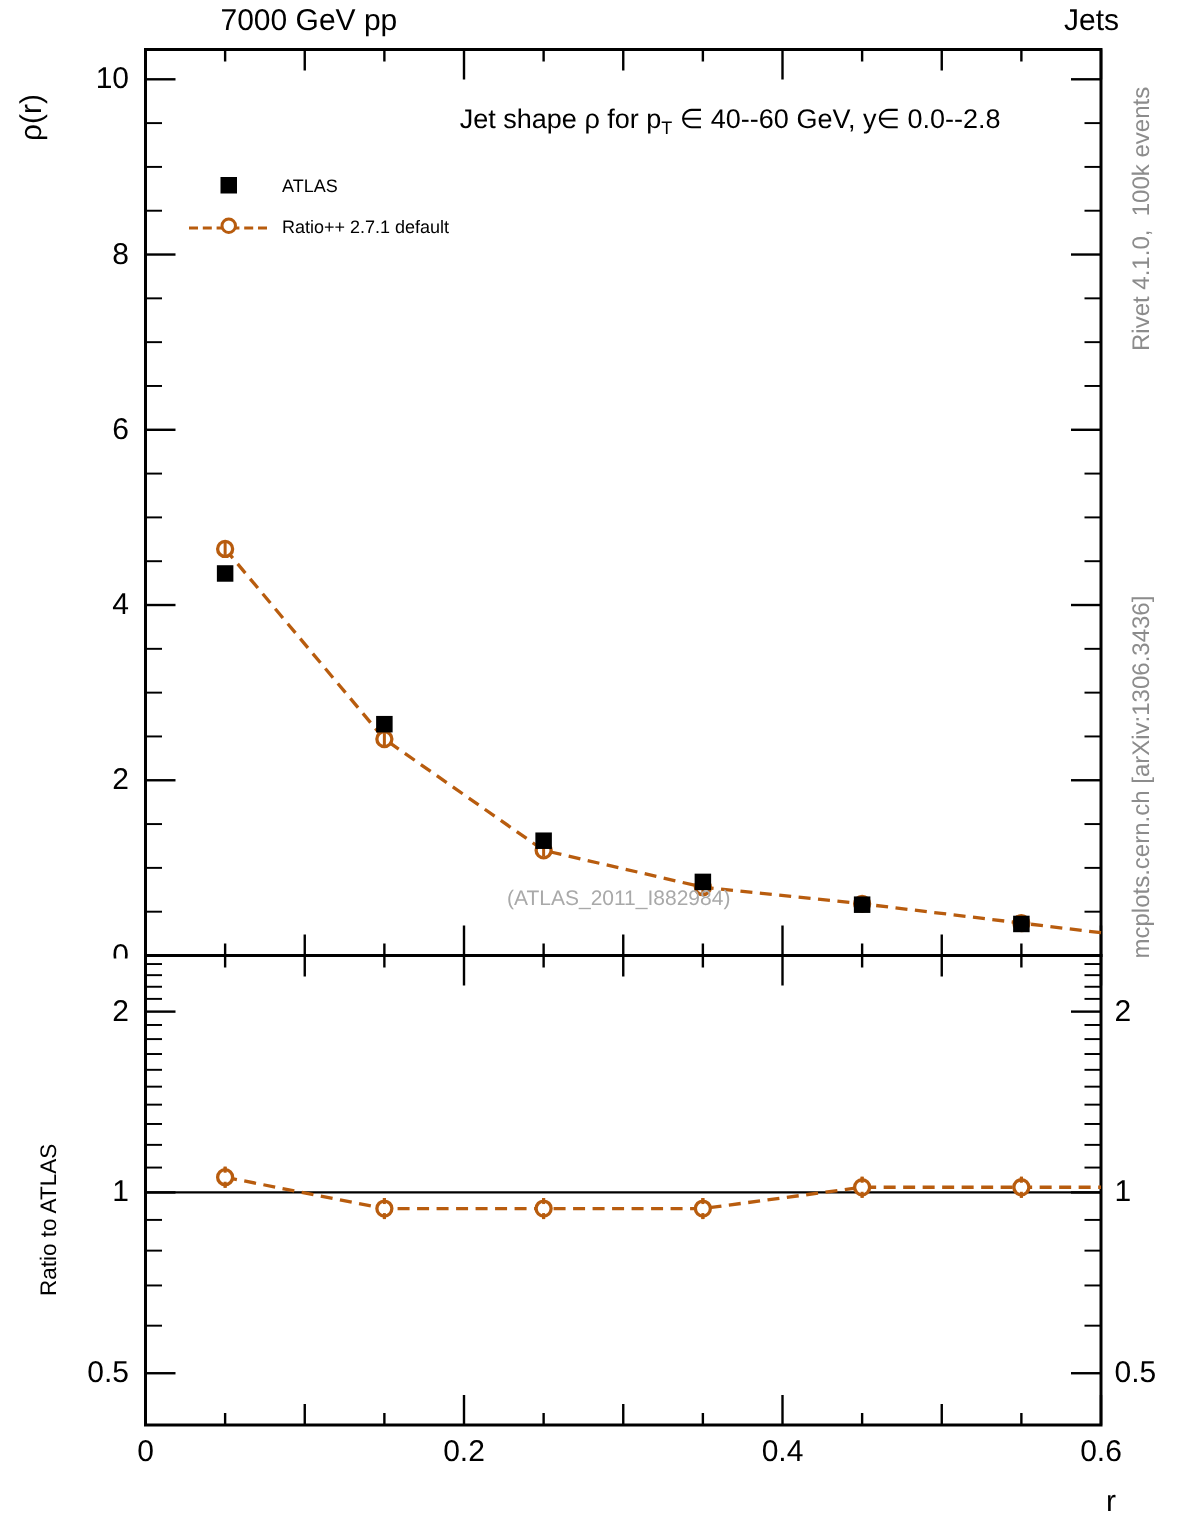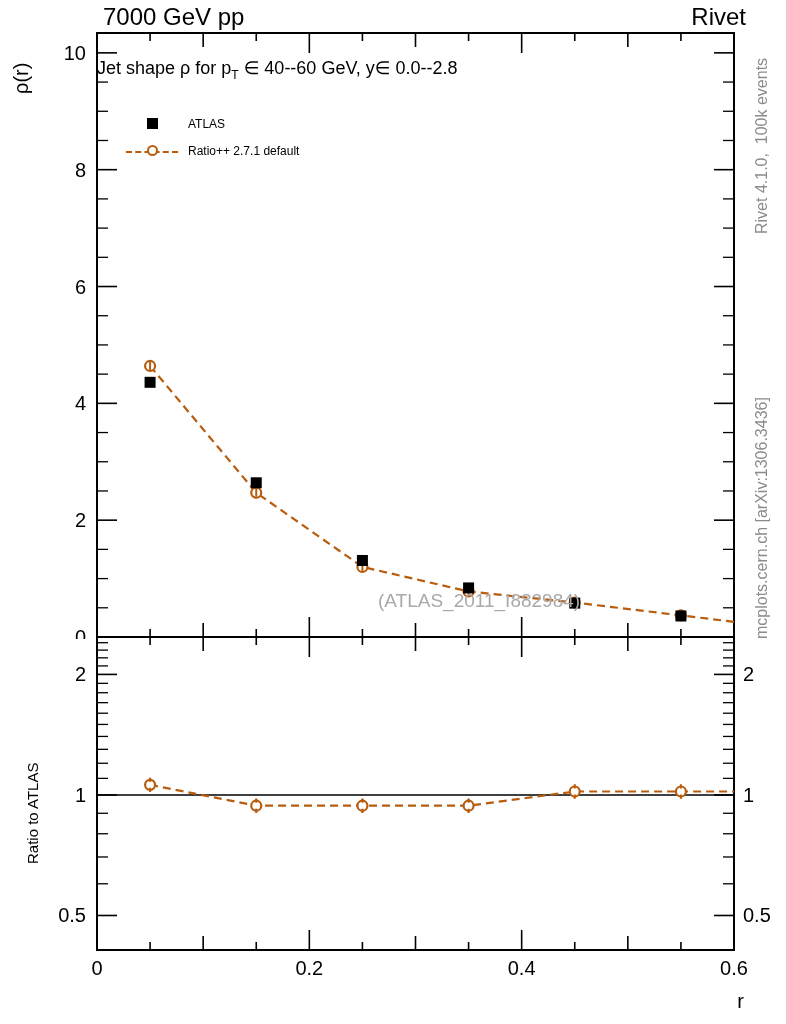--- a/index.html
+++ b/index.html
@@ -1,36 +1,36 @@
 <!DOCTYPE html>
 <html style="--atlas: #000000; --herwig: #b85c0e; --wm: #a9a9a9; --side: #8c8c8c;"><head>
 <meta charset="utf-8">
 <style>
   html,body{margin:0;padding:0;background:#ffffff;}
   .canvas{position:relative;width:786px;height:1024px;background:#fff;
           font-family:"Liberation Sans",sans-serif;color:#000;overflow:hidden;}
   .canvas svg{position:absolute;left:0;top:0;}
   .ov{position:absolute;white-space:pre;}
   .vtext{position:absolute;transform-origin:0 0;transform:rotate(-90deg);white-space:pre;}
-  .hdr{font-size:24px;top:3px;}
+  .hdr{font-size:20px;top:3px;margin-left:44px;}
   .hdr-left{left:103px;}
   .hdr-right{right:40px;}
-  .plot-title{left:97px;top:57px;width:570px;text-align:left;font-size:18px;}
+  .plot-title{left:97px;top:68px;width:570px;text-align:right;font-size:18px;}
   .plot-title sub{font-size:12px;}
   .ylabel-main{left:10px;top:94px;font-size:20px;}
   .ylabel-ratio{left:24px;top:864px;font-size:15px;}
   .legend{position:absolute;left:126px;top:110px;}
   .leg-row{display:flex;align-items:center;height:27px;}
   .leg-swatch{width:52px;display:flex;align-items:center;justify-content:center;position:relative;}
   .leg-sq{width:11px;height:11px;background:var(--atlas,#000);}
   .leg-dash{position:absolute;left:0;right:0;top:50%;border-top:2px dashed var(--herwig,#b85c0e);}
   .leg-circ{position:relative;width:7px;height:7px;border:2px solid var(--herwig,#b85c0e);
             border-radius:50%;background:#fff;}
   .leg-label{margin-left:10px;font-size:12px;}
-  .watermark{left:338px;top:590px;font-size:19px;color:var(--wm,#a9a9a9);margin-left:40px;}
+  .watermark{left:338px;top:590px;font-size:14px;color:var(--wm,#a9a9a9);}
   .side{font-size:16px;color:var(--side,#8c8c8c);}
   .rivet{left:753px;top:234px;}
   .mcplots{left:753px;top:639px;}
   .xlabel{right:42px;top:990px;font-size:20px;}
   svg text{font-family:"Liberation Sans",sans-serif;fill:#000;}
 </style>
 </head>
 <body>
 
 <div class="canvas">
@@ -254,21 +254,21 @@
         <line x1="574.75" y1="784.5049170665028" x2="574.75" y2="788.5049170665028" stroke="#b85c0e" stroke-width="2"></line>
         <line x1="574.75" y1="794.5049170665028" x2="574.75" y2="798.5049170665028" stroke="#b85c0e" stroke-width="2"></line>
         <line x1="680.9166666666667" y1="784.5049170665028" x2="680.9166666666667" y2="798.5049170665028" stroke="#b85c0e" stroke-width="2"></line>
         <circle cx="680.9166666666667" cy="791.5049170665028" r="5" fill="#fff" stroke="#b85c0e" stroke-width="2.2"></circle>
         <line x1="680.9166666666667" y1="784.5049170665028" x2="680.9166666666667" y2="788.5049170665028" stroke="#b85c0e" stroke-width="2"></line>
         <line x1="680.9166666666667" y1="794.5049170665028" x2="680.9166666666667" y2="798.5049170665028" stroke="#b85c0e" stroke-width="2"></line>
       </g>
     </svg>
 
   <div class="ov hdr hdr-left">7000 GeV pp</div>
-  <div class="ov hdr hdr-right">Rivet</div>
+  <div class="ov hdr hdr-right">Jets</div>
 
   <div class="ov plot-title"><span>Jet shape ρ for p</span><sub>T</sub><span> ∈ 40--60 GeV, y∈ 0.0--2.8</span></div>
 
   <div class="vtext ylabel-main">ρ(r)</div>
   <div class="vtext ylabel-ratio">Ratio to ATLAS</div>
 
   <div class="legend">
     <div class="leg-row">
       <span class="leg-swatch">
           <span class="leg-sq"></span>

